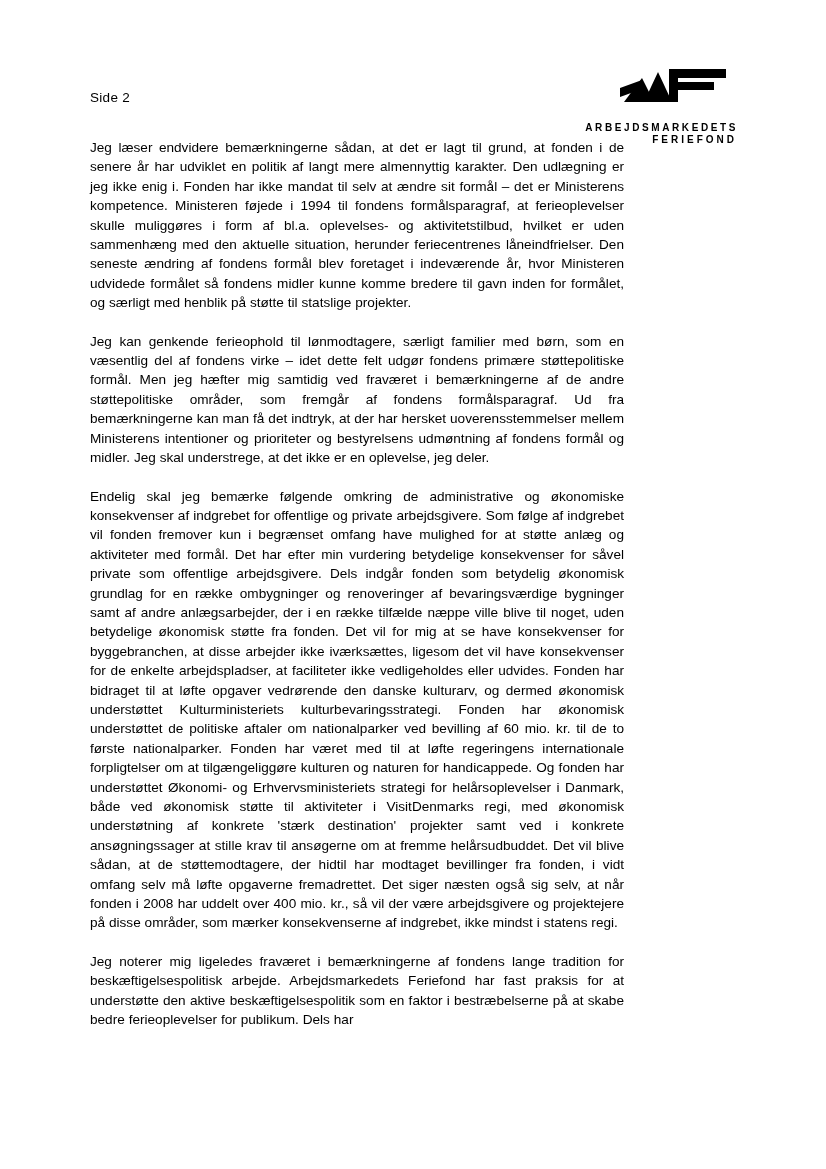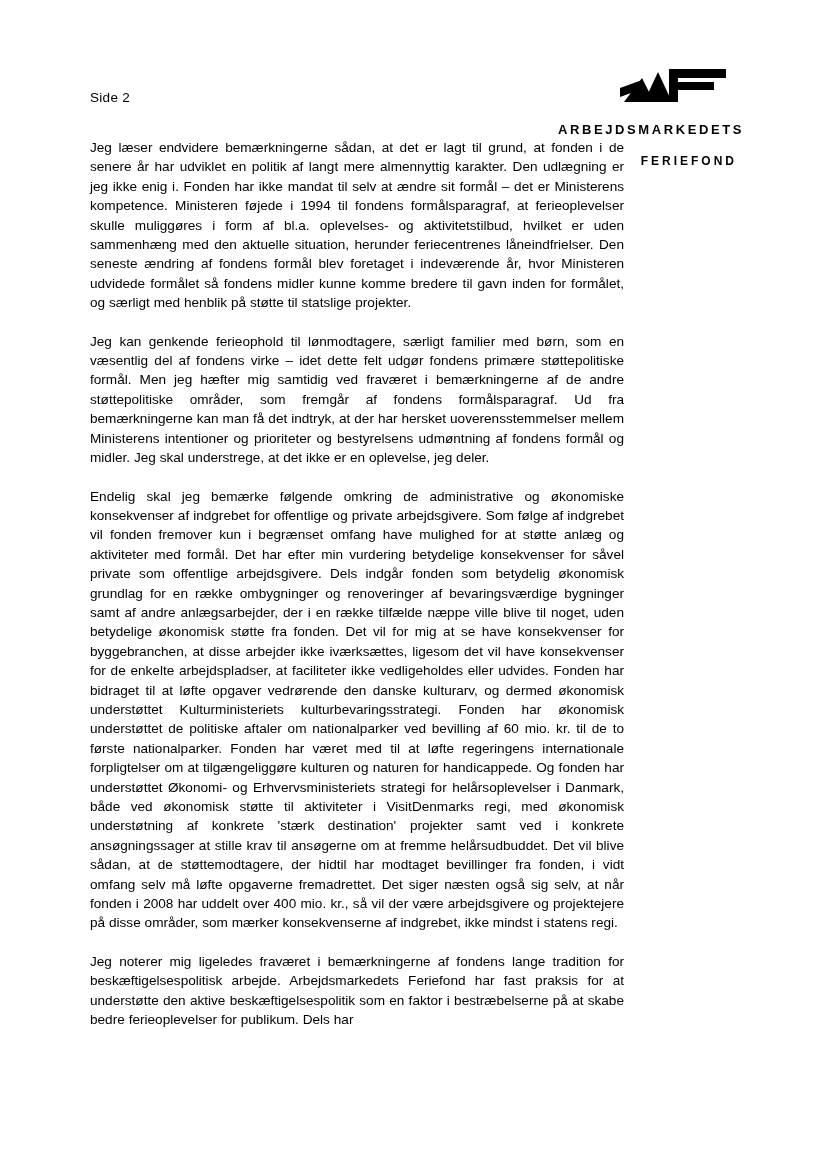--- a/index.html
+++ b/index.html
@@ -34,34 +34,34 @@
     width: 180px;
     text-align: center;
   }
   .logo-mark {
     display: block;
     margin: 0 0 6px auto;
     width: 118px;
     height: 58px;
   }
   .logo-line1 {
-    font-size: 13px;
+    font-size: 10px;
     font-weight: bold;
     letter-spacing: 2.6px;
     text-align: right;
     white-space: nowrap;
     margin-right: 0;
   }
   .logo-line2 {
-    font-size: 12px;
+    font-size: 10px;
     font-weight: bold;
     letter-spacing: 3.0px;
     text-align: right;
     white-space: nowrap;
-    margin-top: 17px;
+    margin-top: 1px;
     margin-right: 1px;
   }
   .body-text {
     position: absolute;
     left: 90px;
     top: 138px;
     width: 534px;
   }
   .para {
     font-size: 13.6px;

